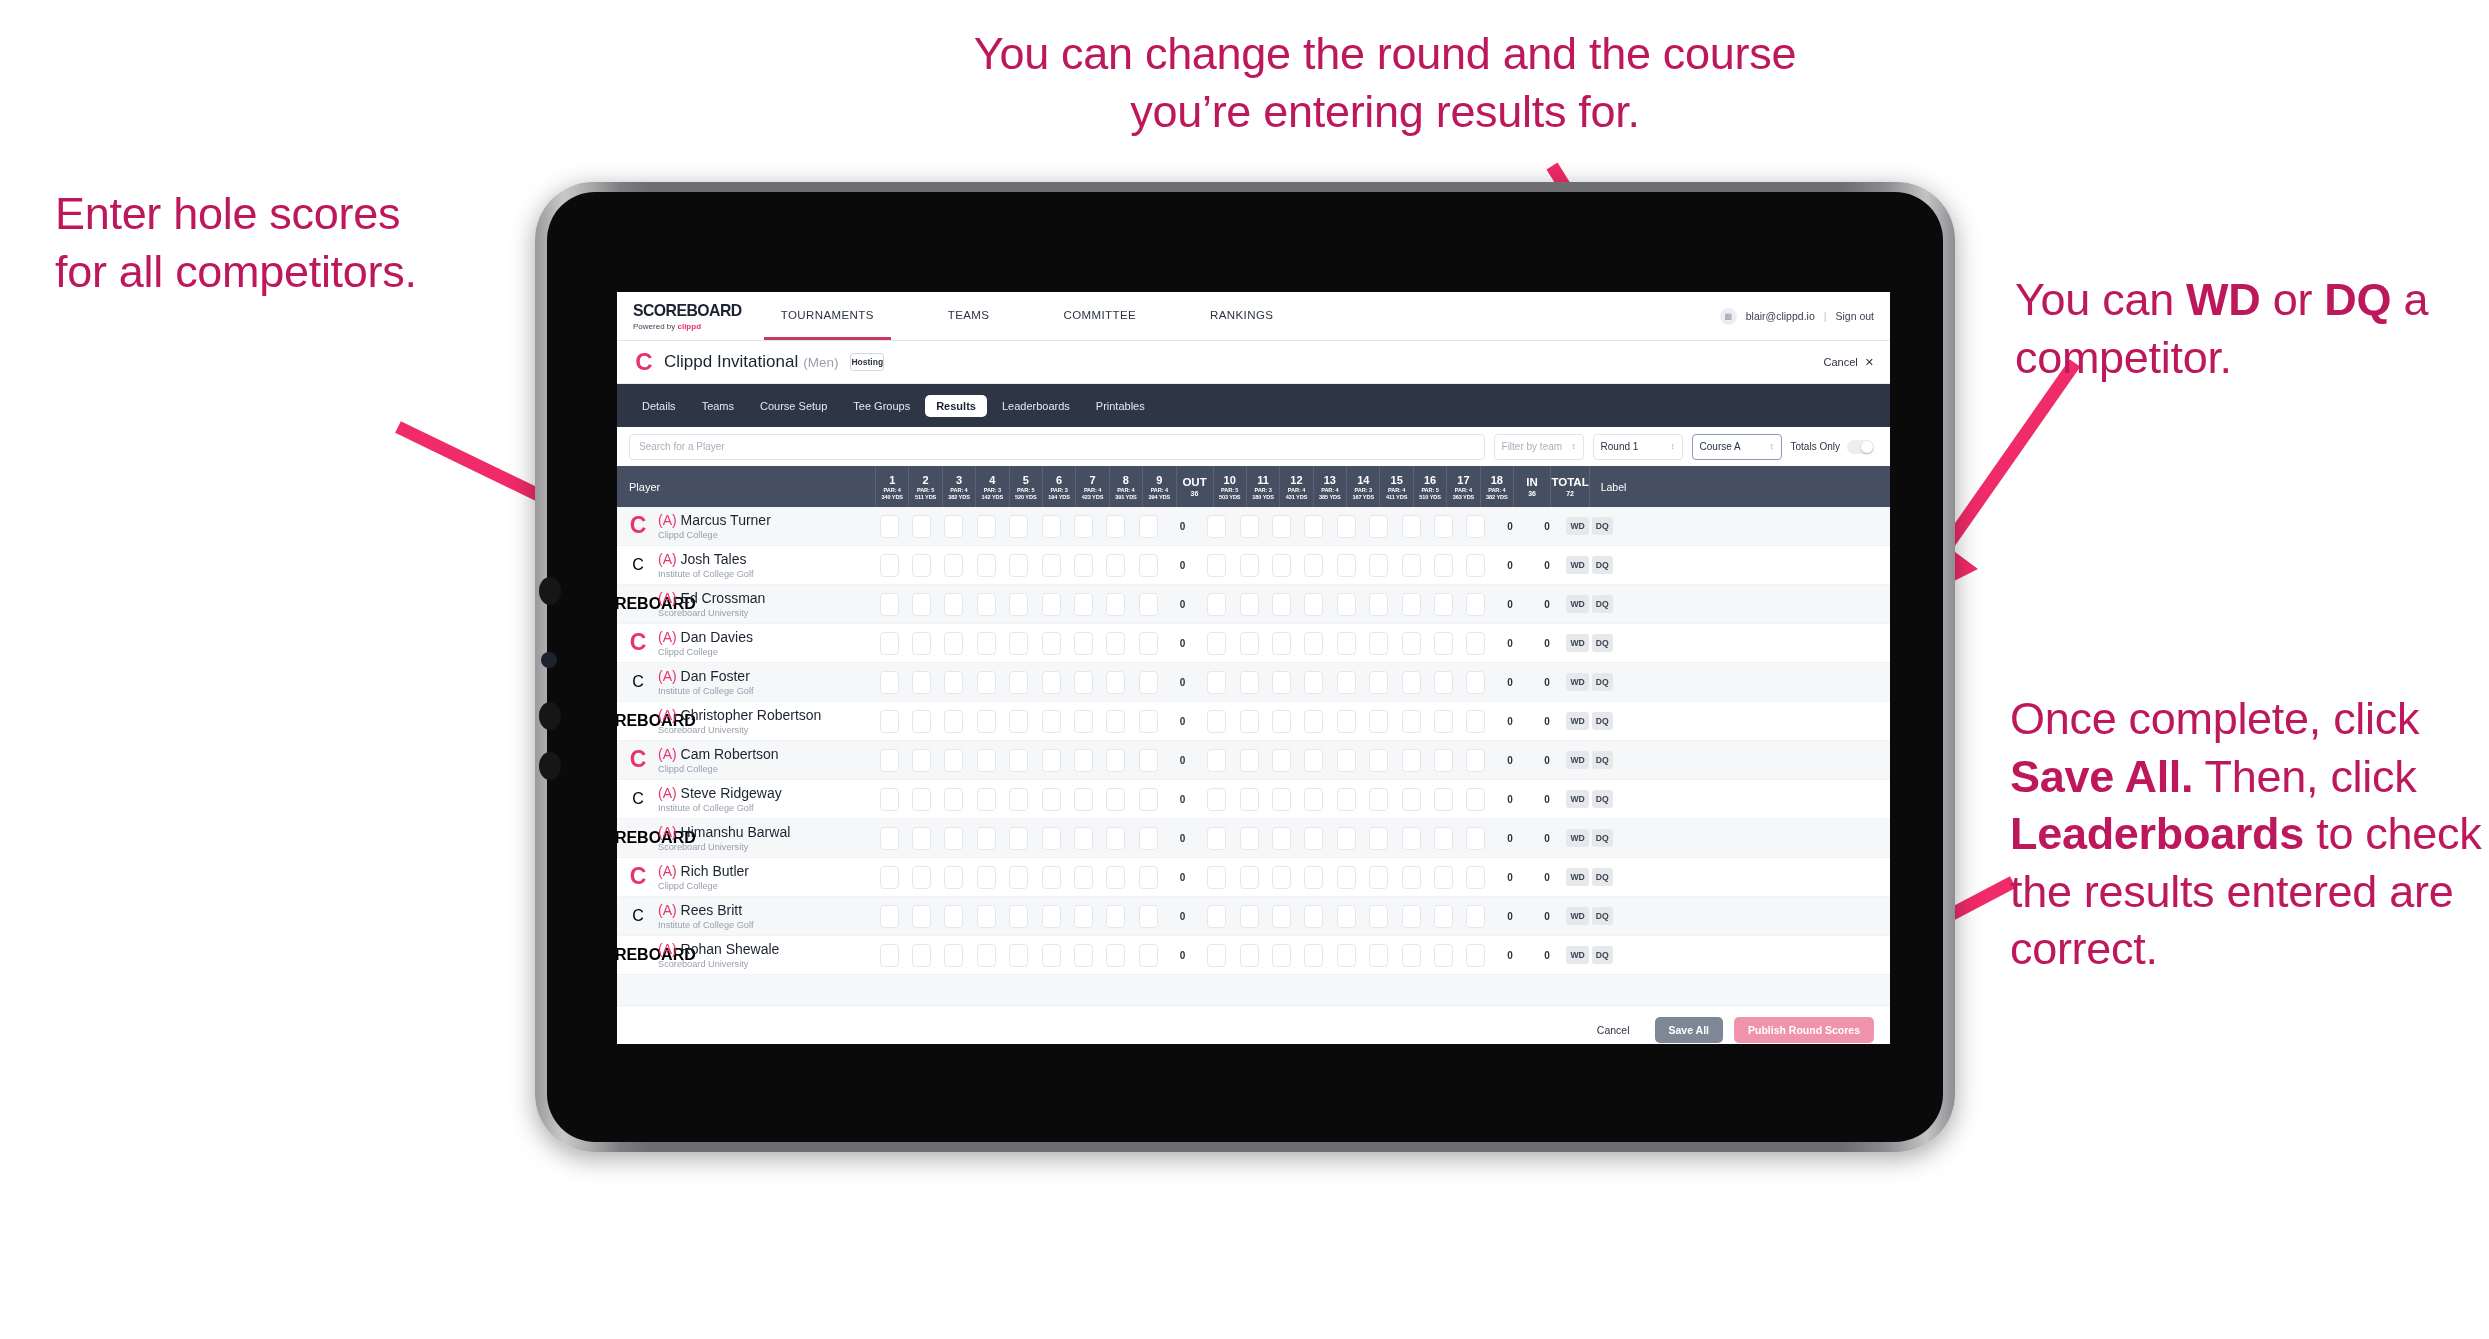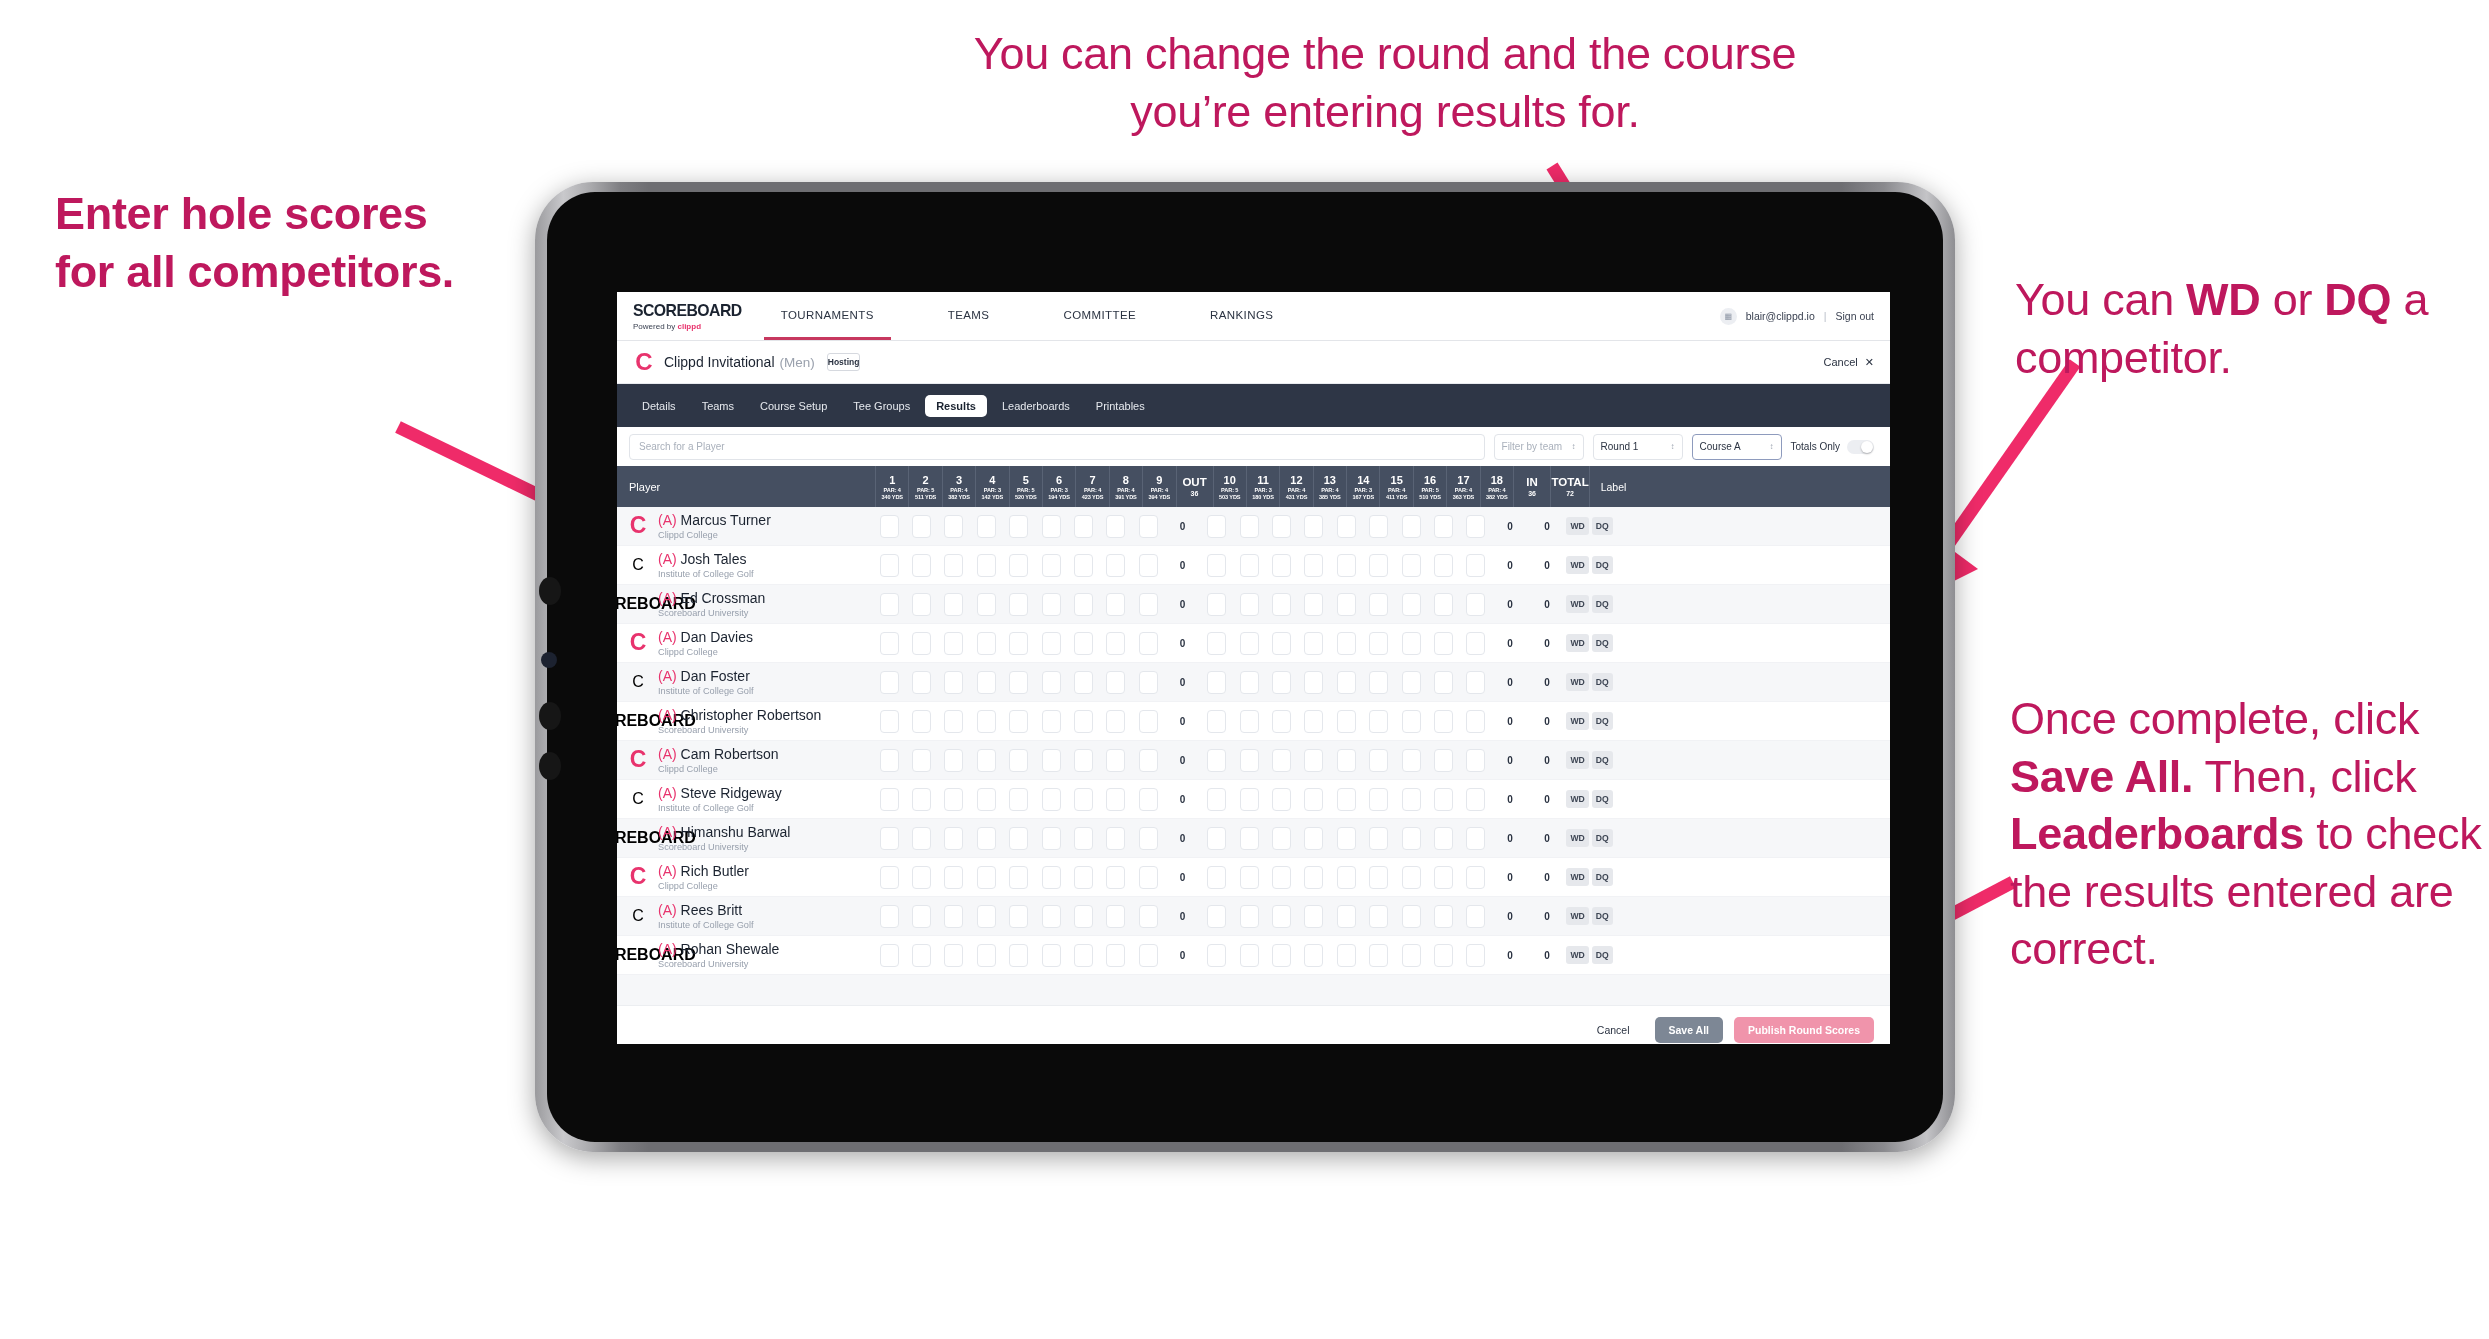--- a/index.html
+++ b/index.html
@@ -5,21 +5,21 @@
   html,body{margin:0;padding:0;}
   body{
     width:2489px;height:1339px;background:#ffffff;
     font-family:"Liberation Sans",sans-serif;
     position:relative;overflow:hidden;
   }
 
   
   .callout{position:absolute;color:#be185d;font-size:45px;line-height:1.28;letter-spacing:-0.3px;}
   .callout b{font-weight:bold;}
-  #cal-left{left:55px;top:185px;width:400px;font-weight:bold;}
+  #cal-left{left:55px;top:185px;width:400px;}
   #cal-top{left:915px;top:25px;width:940px;text-align:center;}
   #cal-wd{left:2015px;top:225px;width:450px;margin-top:46px;}
   #cal-save{left:2010px;top:690px;width:480px;}
 
   
   .arrow{position:absolute;}
 
   
   #tablet{position:absolute;left:535px;top:182px;width:1420px;height:970px;
     background:linear-gradient(90deg,#9a9a9d 0%,#c9c9cc 2%,#a8a8ab 4%,#7e7e82 6%,#6e6e72 8%,#6e6e72 92%,#8a8a8e 95%,#c4c4c7 98%,#8e8e92 100%);
@@ -44,21 +44,21 @@
   .topbar-right{margin-left:auto;display:flex;align-items:center;gap:9px;padding-right:16px;font-size:10.5px;color:#3b4252;}
   .avatar{width:17px;height:17px;border-radius:50%;background:#eceef2;display:flex;align-items:center;justify-content:center;font-size:8px;color:#8a93a3;}
   .sep{color:#b9bec8;}
 
   
   .tbar{height:42px;background:#fff;display:flex;align-items:center;padding:0 16px;
     border-bottom:1px solid #e9ebef;}
   .tlogo{width:22px;height:22px;display:flex;align-items:center;justify-content:center;
     color:#e8336d;font-size:24px;font-weight:bold;line-height:1;margin-right:9px;
     font-family:"Liberation Sans",sans-serif;}
-  .tname{font-size:14px;color:#1b2330;}
+  .tname{font-size:17px;color:#1b2330;}
   .tgender{font-size:13.5px;color:#9aa1ad;margin-left:5px;}
   .hosting{margin-left:12px;font-size:8.5px;font-weight:bold;color:#2b3342;
     border:1px solid #d6d9df;border-radius:3px;padding:3px 0;background:#fff;}
   .tbar-right{margin-left:auto;display:flex;align-items:center;gap:7px;font-size:11px;color:#2b3342;}
 
   
   .subnav{height:43px;background:#2e3646;display:flex;align-items:center;padding:0 14px;gap:4px;}
   .subnav span{font-size:11px;color:#e6e9ee;padding:5px 11px;border-radius:5px;cursor:pointer;}
   .subnav span.active{background:#fff;color:#1b2330;font-weight:bold;}
 

